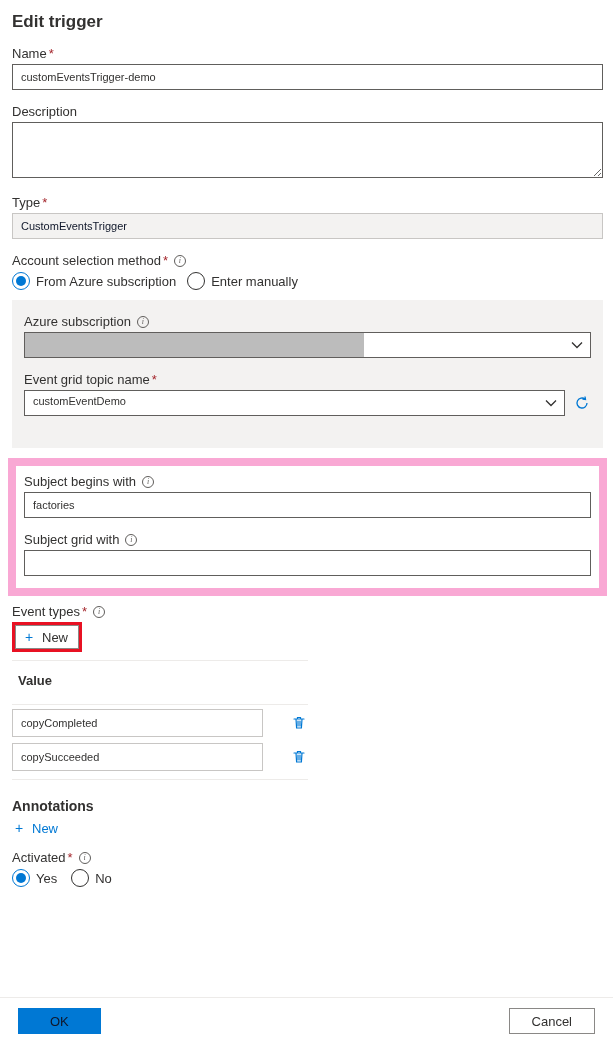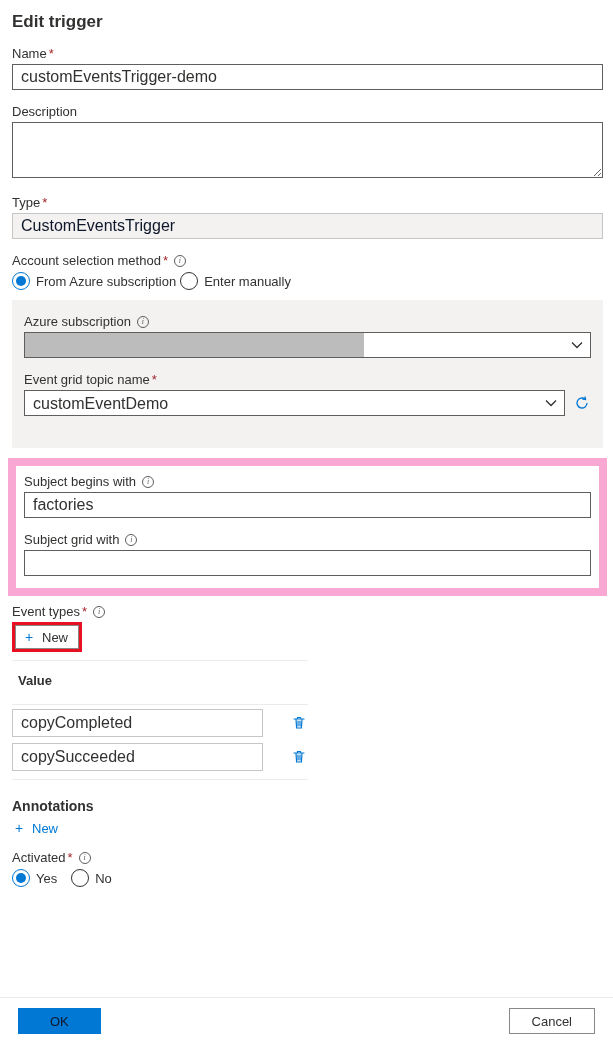--- a/index.html
+++ b/index.html
@@ -39,39 +39,39 @@
     line-height: 1;
     color: #605e5c;
     margin-left: 6px;
     font-style: italic;
     font-family: Georgia, serif;
   }
   .text-input, .textarea, .select {
     width: 100%;
     border: 1px solid #605e5c;
     padding: 4px 8px;
-    font-size: 16px;
+    font-size: 11px;
     font-family: inherit;
     color: #323130;
     background: #fff;
     outline: none;
     height: 26px;
   }
   .textarea {
     height: 56px;
     resize: both;
     padding: 6px 8px;
   }
   .text-input[disabled] {
     background: #f3f2f1;
     color: #0f172a;
     border-color: #c8c6c4;
   }
   .field-block { margin-bottom: 14px; }
-  .radio-row { display: flex; align-items: center; gap: 4px; margin-top: 4px; }
+  .radio-row { display: flex; align-items: center; gap: 11px; margin-top: 4px; }
   .radio-wrap { display: inline-flex; align-items: center; gap: 6px; cursor: pointer; }
   .radio {
     width: 18px; height: 18px;
     border: 1px solid #323130;
     border-radius: 50%;
     display: inline-flex; align-items: center; justify-content: center;
     background: #fff;
   }
   .radio.checked { border-color: #0078d4; }
   .radio.checked::after {

